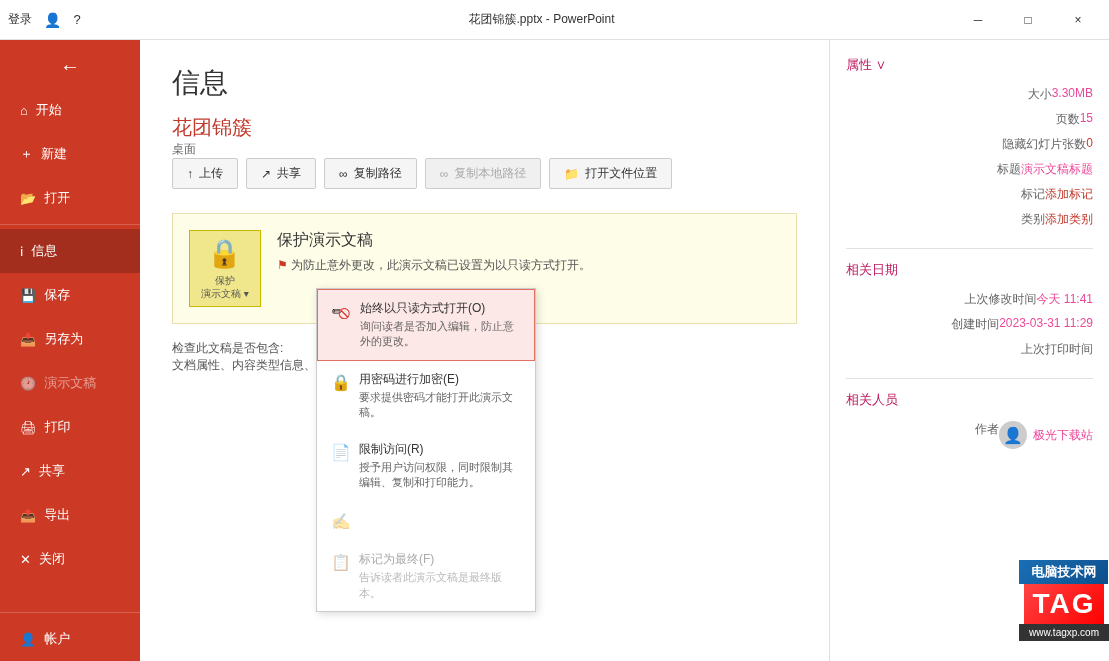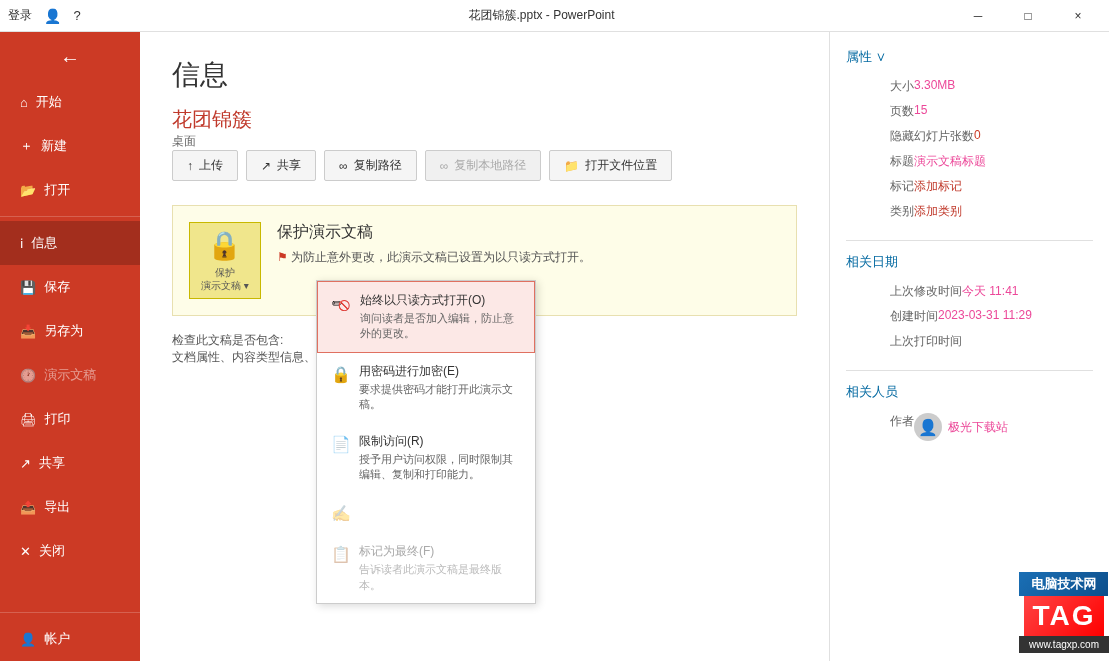--- a/index.html
+++ b/index.html
@@ -1,20 +1,20 @@
 <!DOCTYPE html>
 <html><head>
   <meta charset="utf-8">
   <style>
     * { margin: 0; padding: 0; box-sizing: border-box; }
     body { font-family: 'Microsoft YaHei', 'SimHei', sans-serif; font-size: 13px; background: #fff; width: 1109px; height: 661px; overflow: hidden; display: flex; flex-direction: column; }
 
     
     .titlebar {
-      height: 32px;
+      height: 40px;
       background: #fff;
       display: flex;
       align-items: center;
       justify-content: space-between;
       padding: 0 8px;
       border-bottom: 1px solid #e0e0e0;
       flex-shrink: 0;
     }
     .titlebar-title { font-size: 12px; color: #333; flex: 1; text-align: center; }
     .titlebar-controls { display: flex; gap: 4px; }
@@ -144,33 +144,33 @@
     .inspect-desc { font-size: 12px; color: #555; }
 
     
     .properties-panel {
       width: 280px;
       padding: 16px;
       border-left: 1px solid #e0e0e0;
       flex-shrink: 0;
       overflow-y: auto;
     }
-    .prop-section-title { font-size: 13px; font-weight: 500; color: #0369a1; margin-bottom: 12px; display: flex; align-items: center; gap: 4px; }
-    .prop-row { display: flex; justify-content: flex-start; margin-bottom: 8px; font-size: 12px; margin-left: 44px; }
+    .prop-section-title { font-size: 13px; font-weight: 500; color: #be185d; margin-bottom: 12px; display: flex; align-items: center; gap: 4px; }
+    .prop-row { display: flex; justify-content: flex-end; margin-bottom: 8px; font-size: 12px; }
     .prop-label { color: #666; }
     .prop-value { color: #ec4899; }
     .prop-value.link { color: #c0392b; cursor: pointer; text-decoration: none; }
     .prop-value.zero { color: #cc3a25; }
     .prop-section { margin-bottom: 20px; }
     .section-divider { height: 1px; background: #e0e0e0; margin: 12px 0; }
 
     
     .watermark {
       position: fixed;
-      bottom: 8px;
+      bottom: 20px;
       right: 0;
       z-index: 1000;
       display: flex;
       flex-direction: column;
       align-items: center;
     }
     .watermark-tag {
       background: linear-gradient(135deg, #ff4444, #ff0000);
       color: #fff;
       font-size: 28px;

